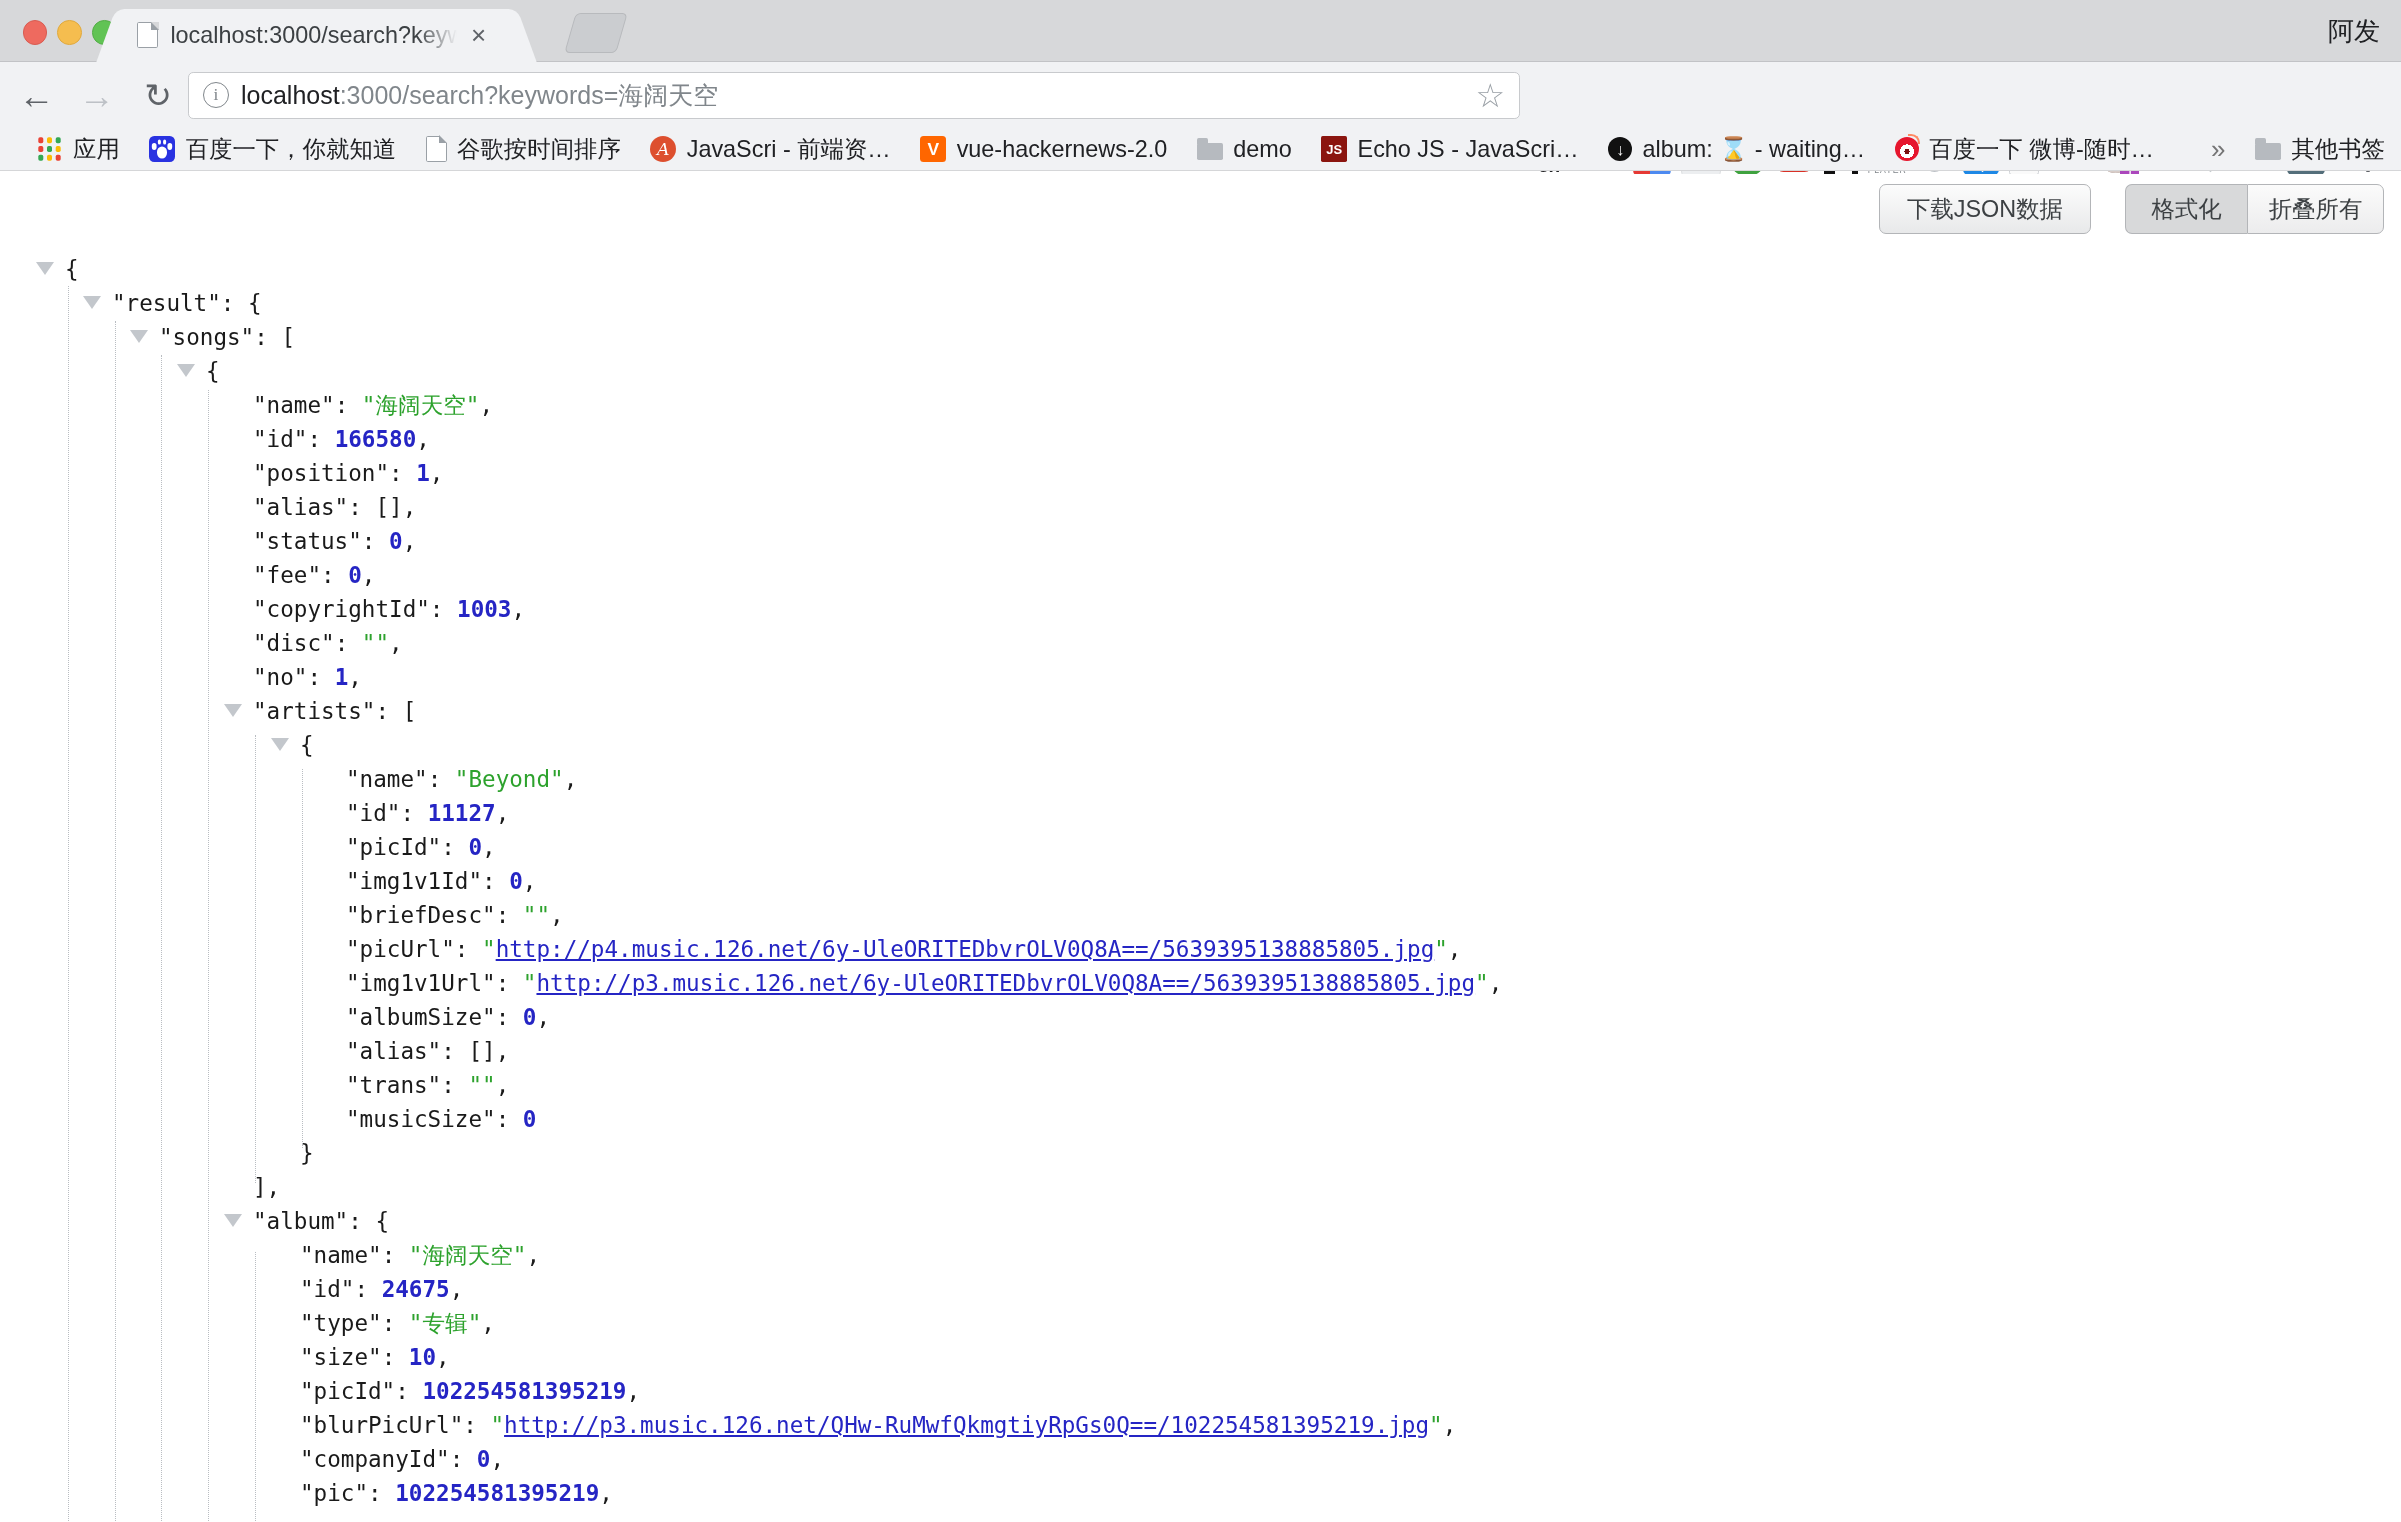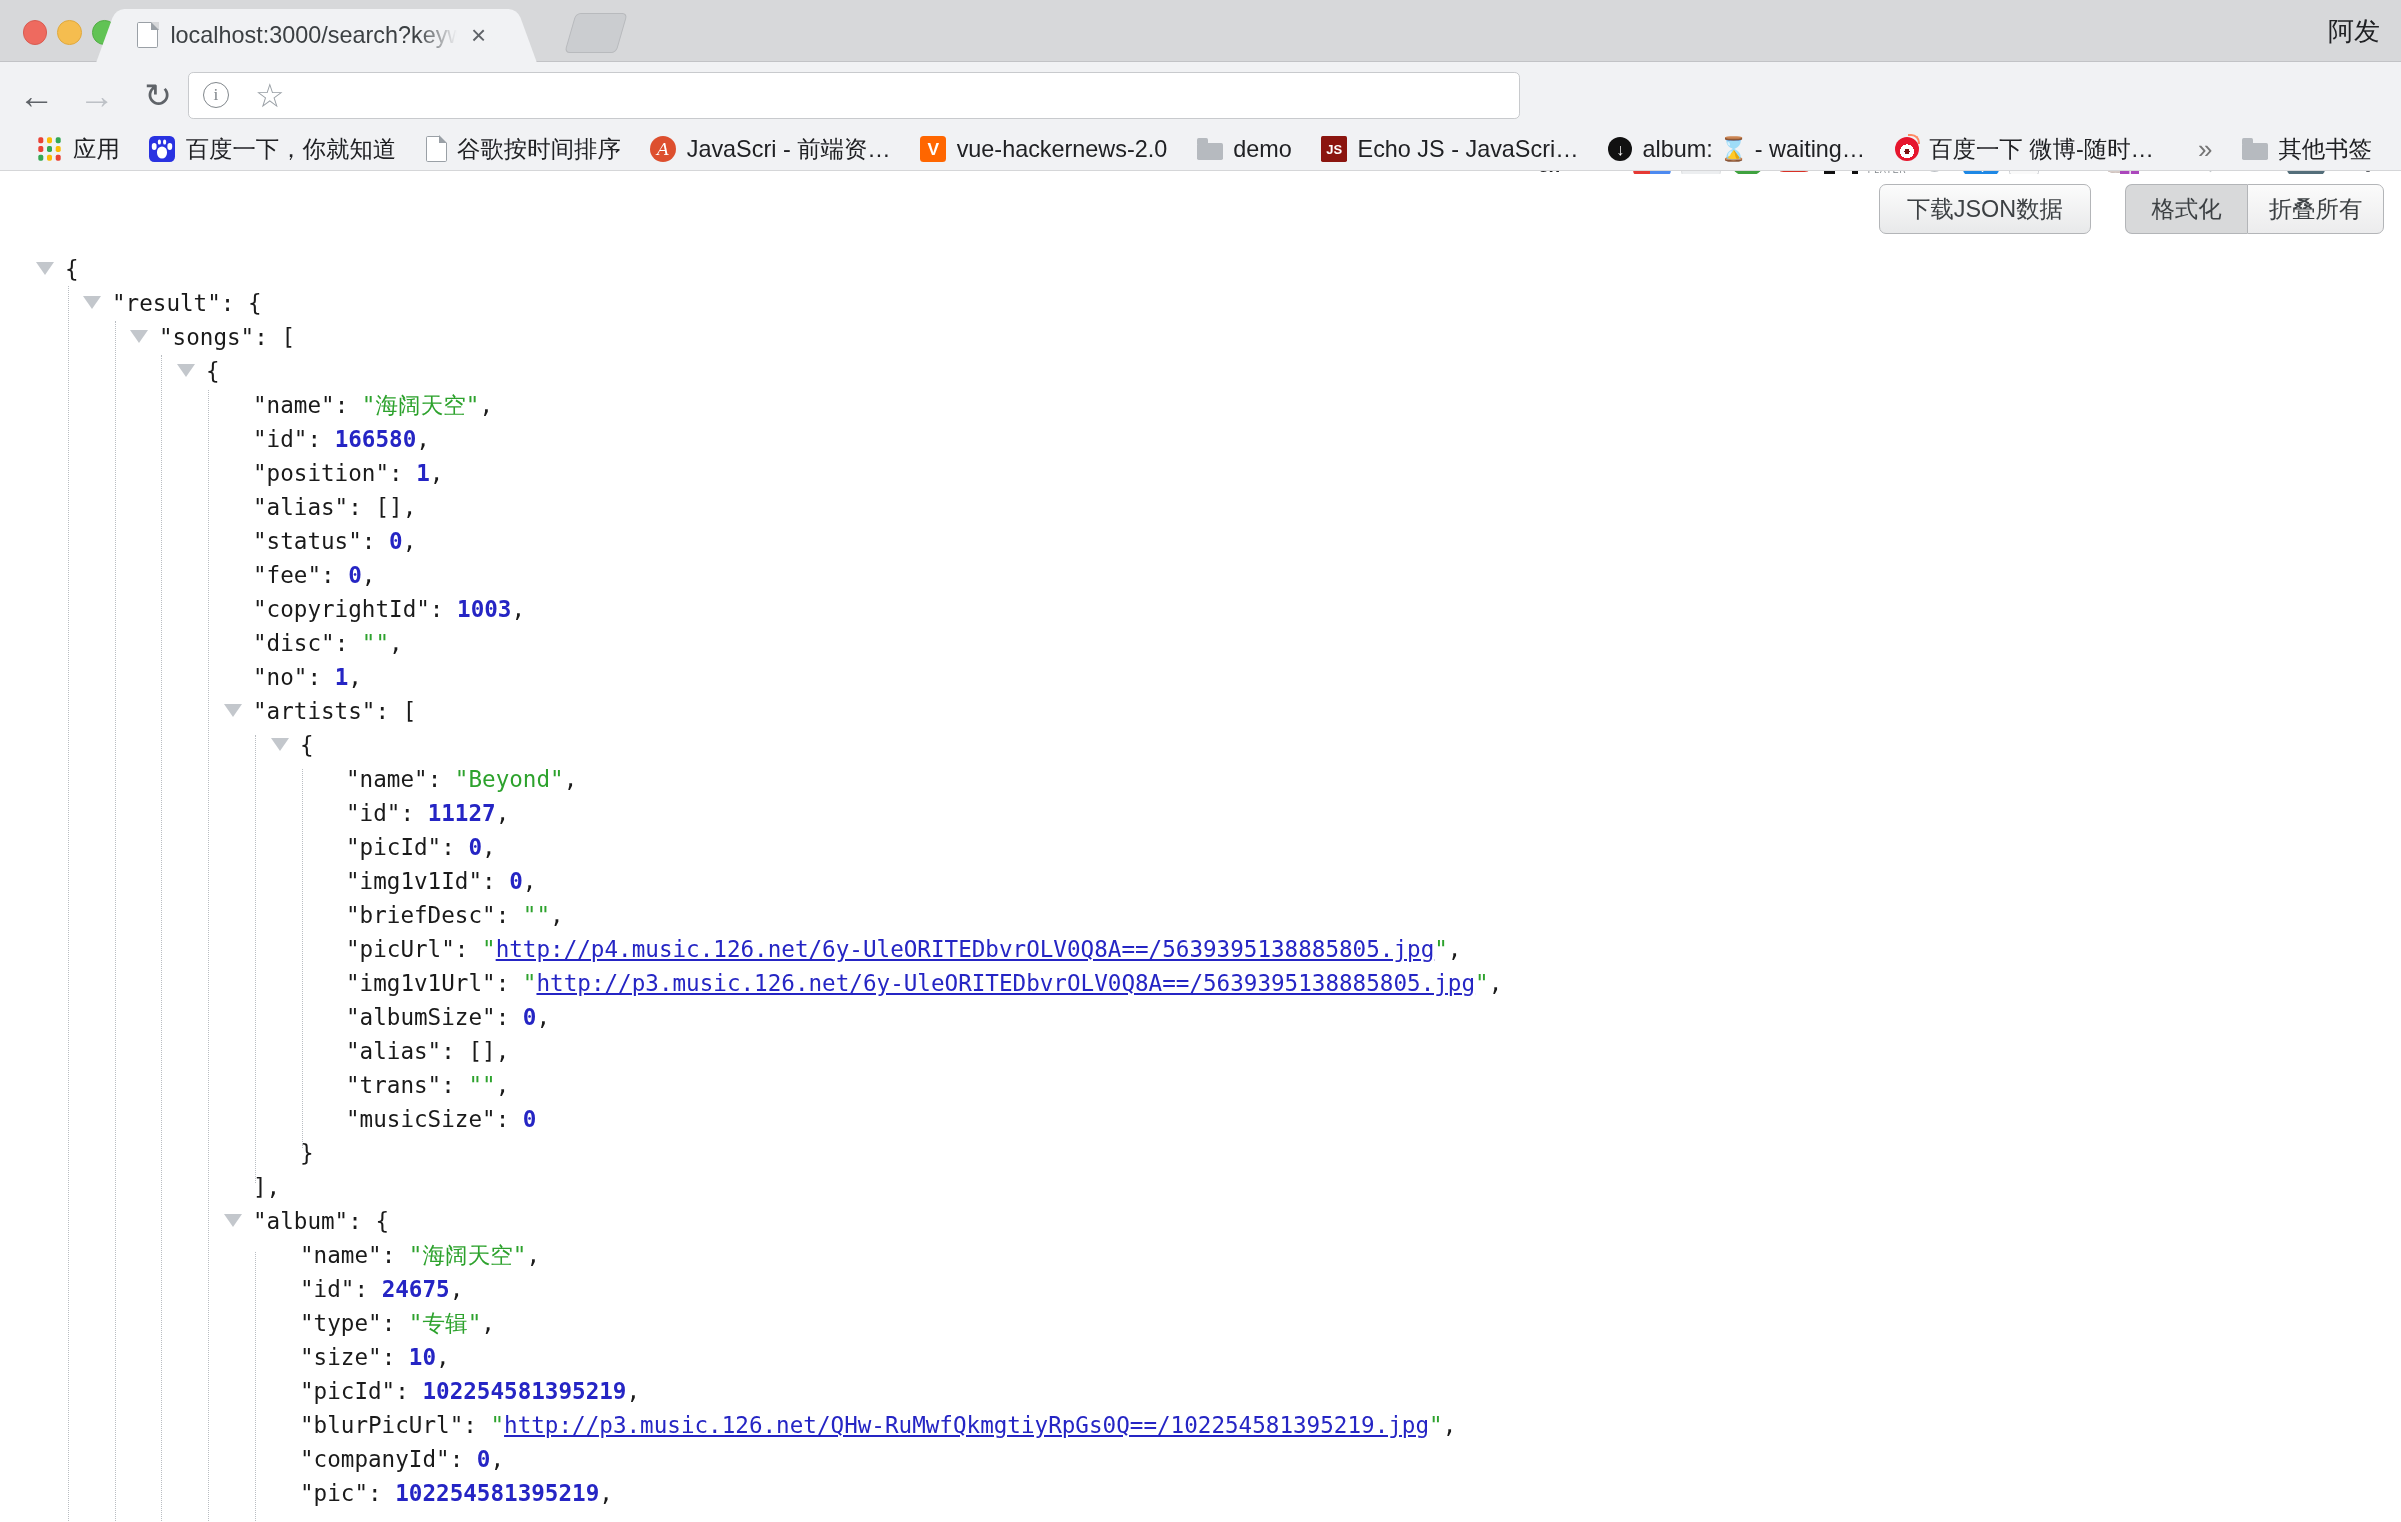--- a/index.html
+++ b/index.html
@@ -135,21 +135,21 @@
   .b-echojs{background:#8b150f;border-radius:1.7px;}
   .b-echojs .g{color:#fff;font-weight:bold;font-size:13px;}
   .b-active{background:#111;border-radius:50%;width:24px;height:24px;}
   .b-active .g{color:#fff;font-weight:bold;font-size:16.5px;}
   .b-weibo{border-radius:50%;width:24px;height:24px;
      background:radial-gradient(circle at 50% 60%,#7a1010 0 2.6px,#fff 2.6px 7px,#e6162d 7px);}
   .b-weibo::before{content:"";position:absolute;right:-1.7px;top:-3.5px;width:10.4px;height:8.7px;
      border-top:2.6px solid #ff8a65;border-right:2.6px solid #ff8a65;border-radius:0 8.7px 0 0;}
   .bm-spacer{flex:1;}
   .bm-chevron{font-size:26px;color:#757575;margin-left:29.5px;}
-  .bm-other{margin-right:29px;}
+  .bm-other{margin-right:16px;}
 
   
   .content{position:absolute;left:0;top:174px;width:2401px;height:1349px;background:#fff;}
   .btn{position:absolute;height:50px;box-sizing:border-box;border:1.7px solid #b3b5b8;
        background:linear-gradient(#fcfcfc,#e8e9ea);color:#3c4043;font-size:23.4px;
        display:flex;align-items:center;justify-content:center;border-radius:7px;}
   .btn-download{left:1879px;top:10.4px;width:212px;}
   .btn-group{position:absolute;left:2125px;top:10.4px;height:50px;display:flex;}
   .btn-seg{height:50px;box-sizing:border-box;border:1.7px solid #b3b5b8;color:#3c4043;font-size:23.4px;
            display:flex;align-items:center;justify-content:center;}
@@ -187,20 +187,21 @@
     <div class="newtab"></div>
     <span class="profile">阿发</span>
   </div>
 
   <div class="toolbar">
     <span class="navbtn nav-back">←</span>
     <span class="navbtn nav-fwd">→</span>
     <span class="navbtn nav-reload">↻</span>
     <div class="urlbar">
       <span class="info-ic"></span>
+      <span class="url-text"><span class="url-host">localhost</span><span class="url-rest">:3000/search?keywords=海阔天空</span></span>
       <span class="star">☆</span>
     </div>
     <div class="ext-row" id="ext-row">
         <span class="ext x-translate">
           <span class="g">en</span>
           <span class="sub">英</span>
         </span>
         <span class="ext x-vue">
           <span class="g">V</span>
         </span>

